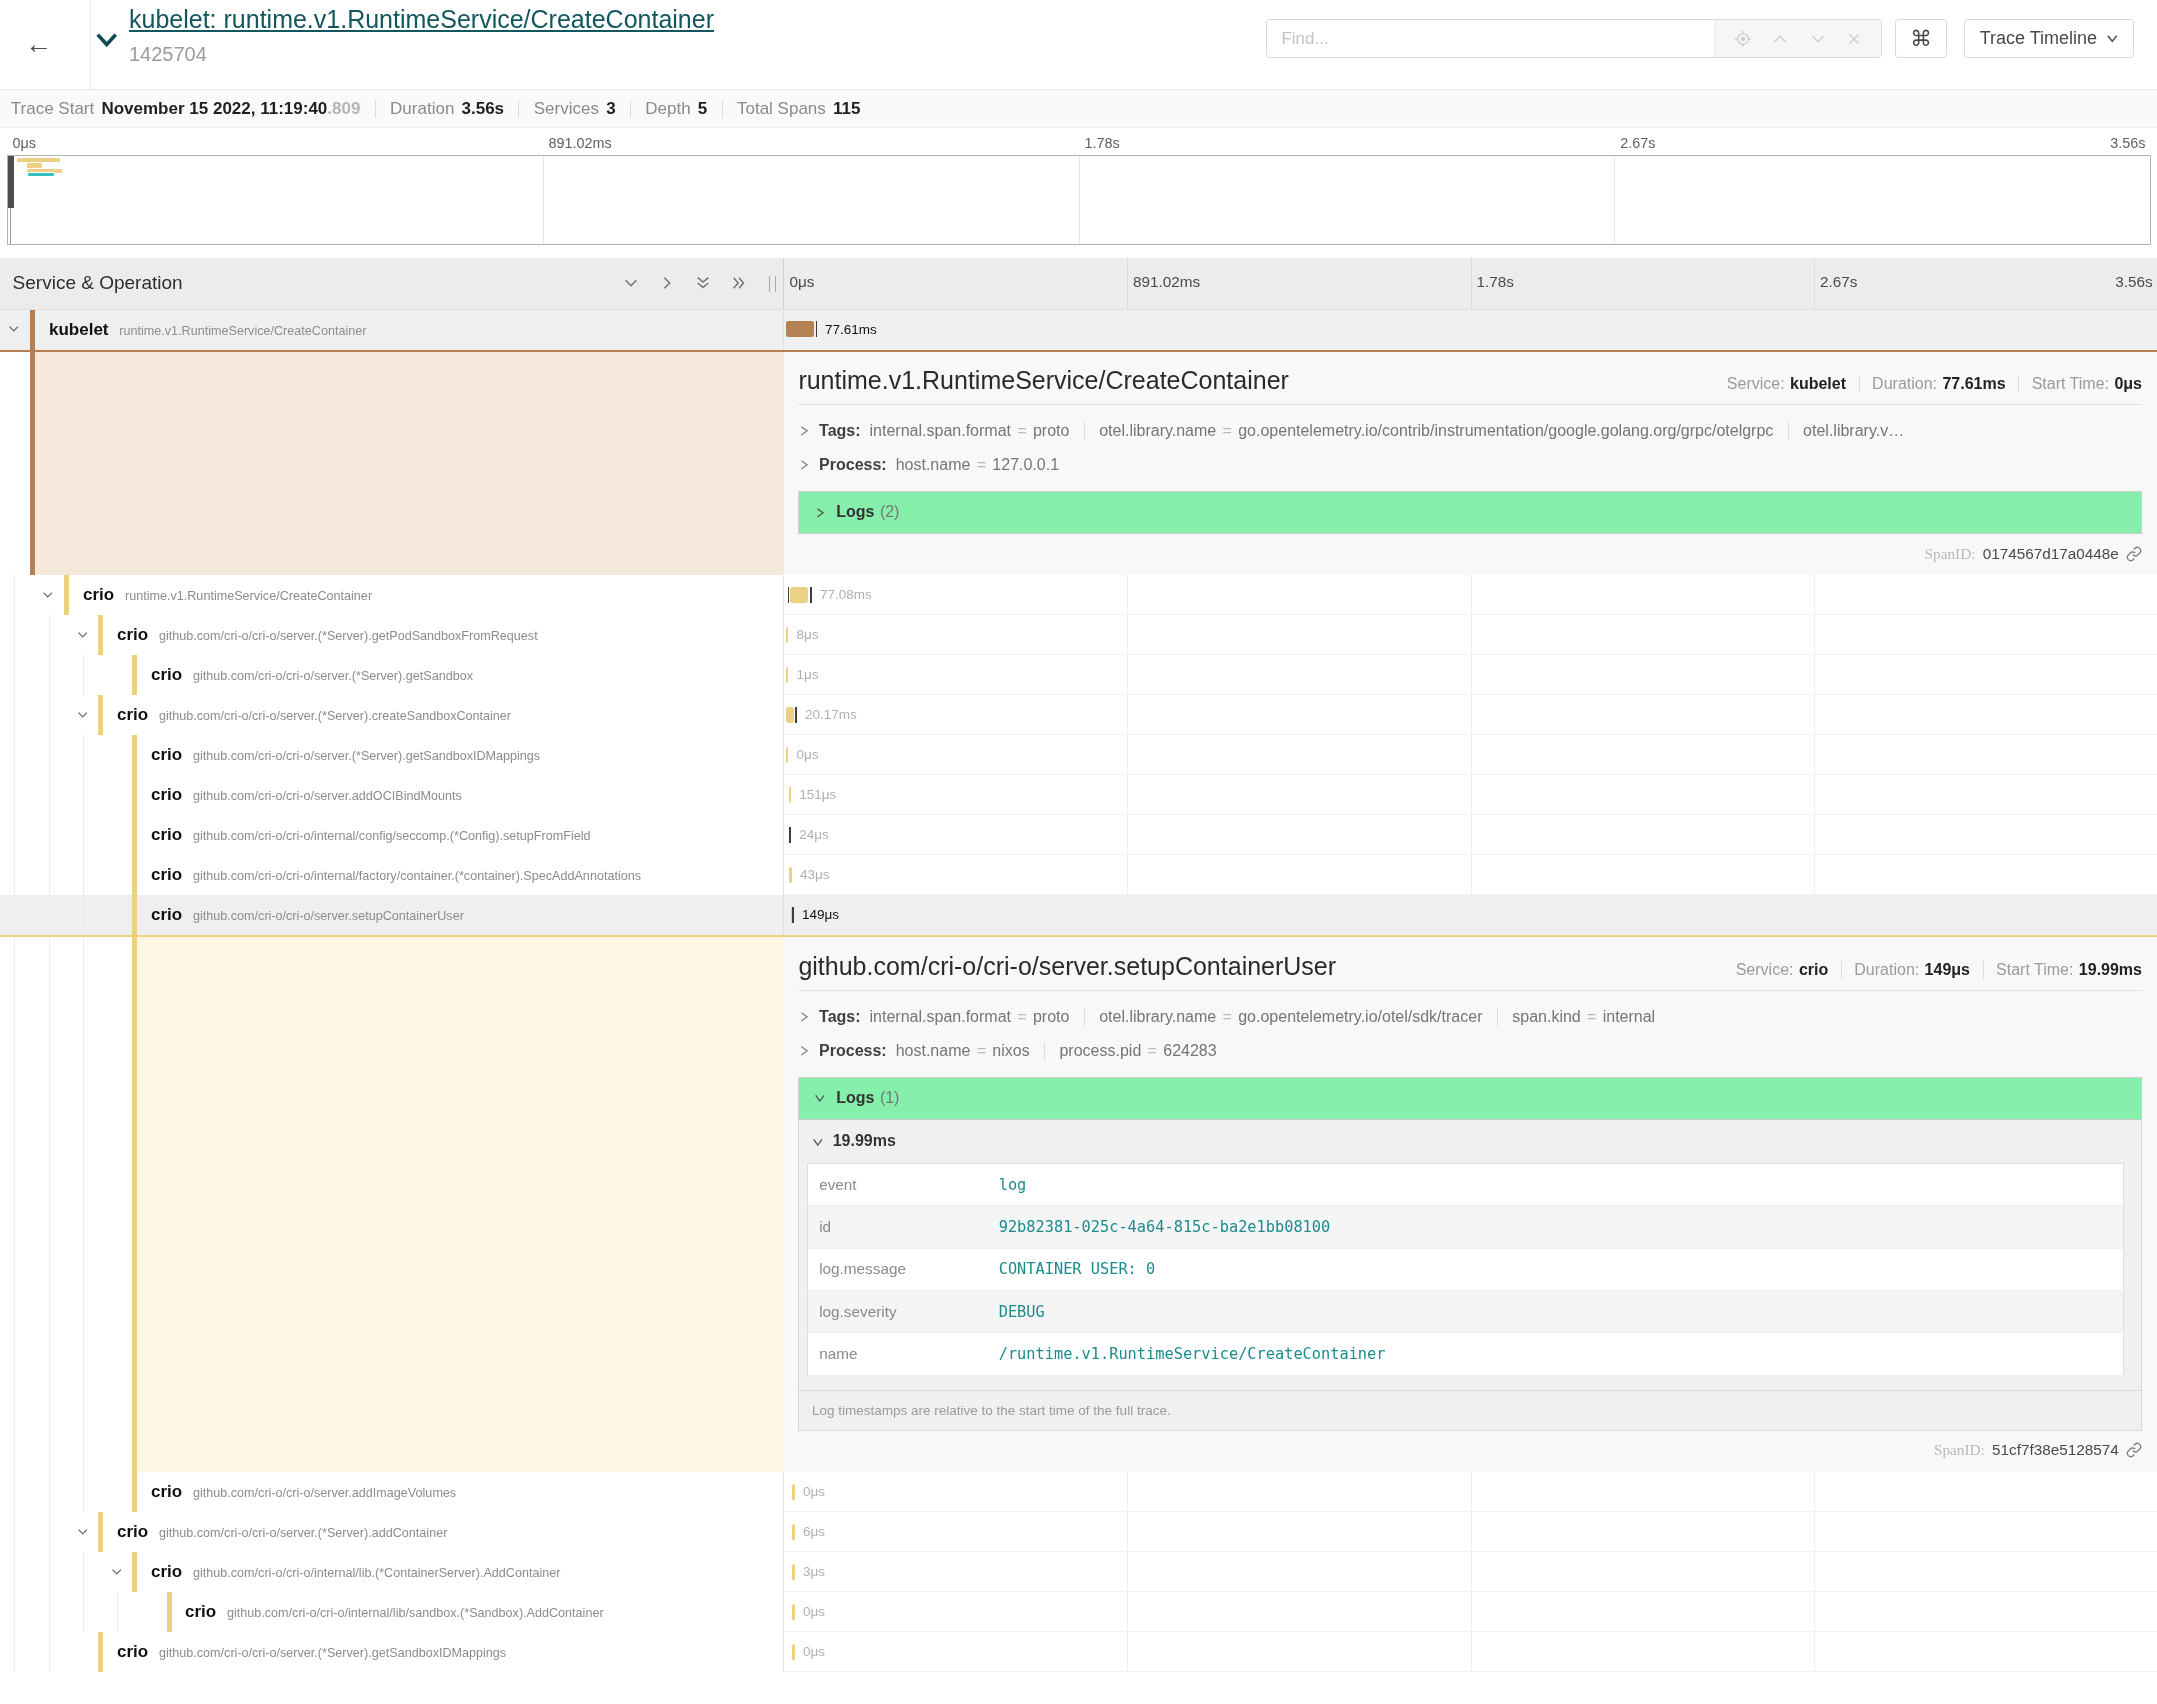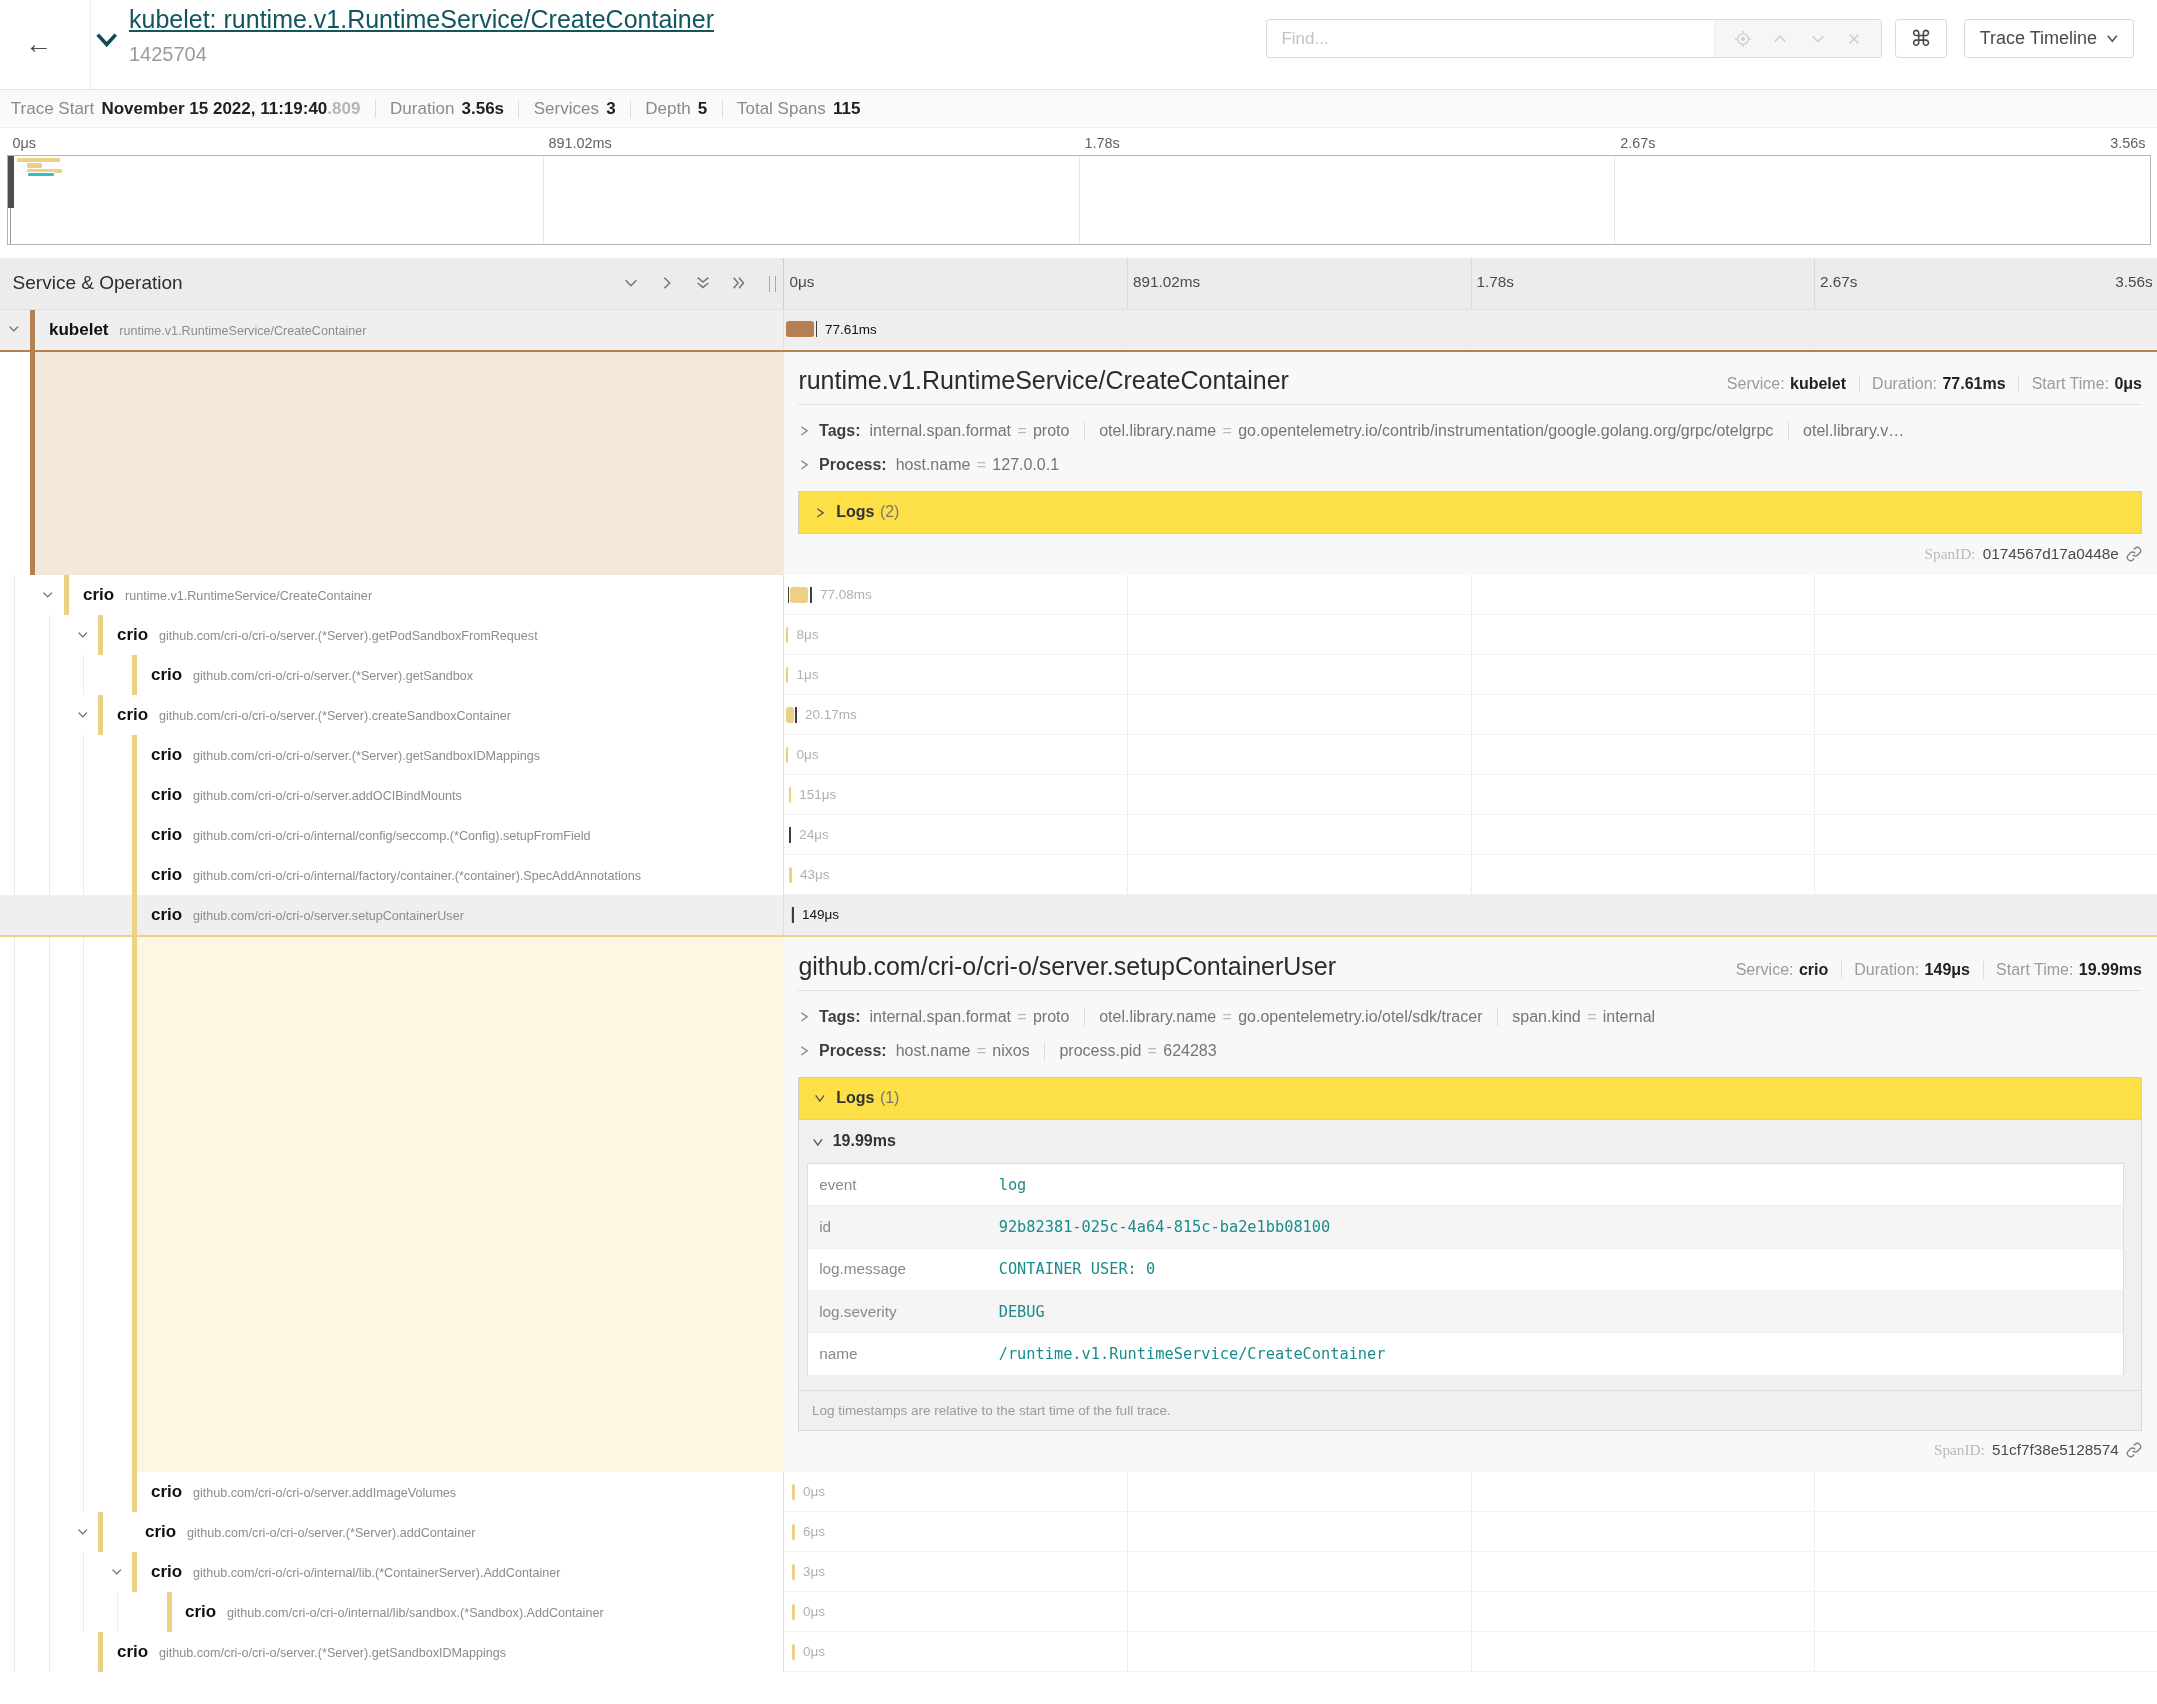--- a/index.html
+++ b/index.html
@@ -85,21 +85,21 @@
   .d-meta em{font-style:normal;color:#9b9b9b;}
   .d-meta b{color:#222;font-weight:700;margin-left:5.4px;}
   .msep{width:0.9px;height:18px;background:#ddd;margin:0 12.6px;}
   .d-hr{border:0;border-top:0.9px solid #e2e2e2;margin:9px 0;}
   .kv-row{display:flex;align-items:center;padding:8px 0;font-size:16px;cursor:pointer;}
   .kv-row .klabel{font-weight:700;color:#3f3f3f;margin:0 9px 0 9px;}
   .kv-items{display:flex;align-items:center;min-width:0;overflow:hidden;}
   .kv-item{display:flex;align-items:center;white-space:nowrap;color:#757575;}
   .kv-item + .kv-item{border-left:0.9px solid #ddd;margin-left:14.4px;padding-left:14.4px;}
   .teq{color:#b9b9b9;margin:0 6.3px;}
-  .logs-box{margin-top:9px;height:43px;background:#fde047;border:0.9px solid #cecece;display:flex;
+  .logs-box{margin-top:9px;height:43px;background:#86efac;border:0.9px solid #cecece;display:flex;
             align-items:center;padding-left:14.4px;font-size:16px;cursor:pointer;}
   .logs-box .klabel{font-weight:700;color:#333;margin:0 5.4px 0 10.8px;}
   .logs-box .cnt{color:#777;}
   .logs-body{background:#f0f0f0;border:0.9px solid #d9d9d9;border-top:0;padding-bottom:0;}
   .log-time{display:flex;align-items:center;padding:12.6px 12.6px;font-size:16px;font-weight:700;color:#333;cursor:pointer;gap:9px;}
   .log-table{width:calc(100% - 25px);margin:0 8px;border:0.9px solid #ddd;border-collapse:collapse;background:#fff;font-size:15.3px;}
   .log-table td{padding:11.7px 10.8px;border-bottom:0.9px solid #eee;}
   .log-table tr:nth-child(even){background:#f5f5f5;}
   .log-table td.k{width:180px;color:#8a8a8a;}
   .log-table td.v{font-family:"DejaVu Sans Mono","Liberation Mono",monospace;color:#1c8b8b;font-size:15.3px;}
@@ -597,21 +597,21 @@
       <div class="row">
         <div class="name-cell">
           <div class="guide" style="left: 14.4px;"></div>
           <div class="guide" style="left: 49px;"></div>
           <div class="rchev" style="left: 76px;">
             <svg width="13.5" height="13.5" viewBox="0 0 16 16">
               <polyline points="3,5.5 8,10.5 13,5.5" fill="none" stroke="#6b6b6b" stroke-width="1.6"></polyline>
             </svg>
           </div>
           <div class="chip" style="left: 98px; background: rgb(236, 208, 131);"></div>
-          <div class="ntext" style="padding-left: 117px; margin-left: 28px;"><span class="svc">crio</span><span class="op">github.com/cri-o/cri-o/server.(*Server).addContainer</span></div>
+          <div class="ntext" style="padding-left: 117px;"><span class="svc">crio</span><span class="op">github.com/cri-o/cri-o/server.(*Server).addContainer</span></div>
         </div>
         <div class="tl-cell">
           <div class="sbar" style="left: 8px; width: 2.7px; background: rgb(236, 208, 131);"></div>
           <div class="dur" style="left: 19px;">6μs</div>
         </div>
       </div>
       <div class="row">
         <div class="name-cell">
           <div class="guide" style="left: 14.4px;"></div>
           <div class="guide" style="left: 49px;"></div>

